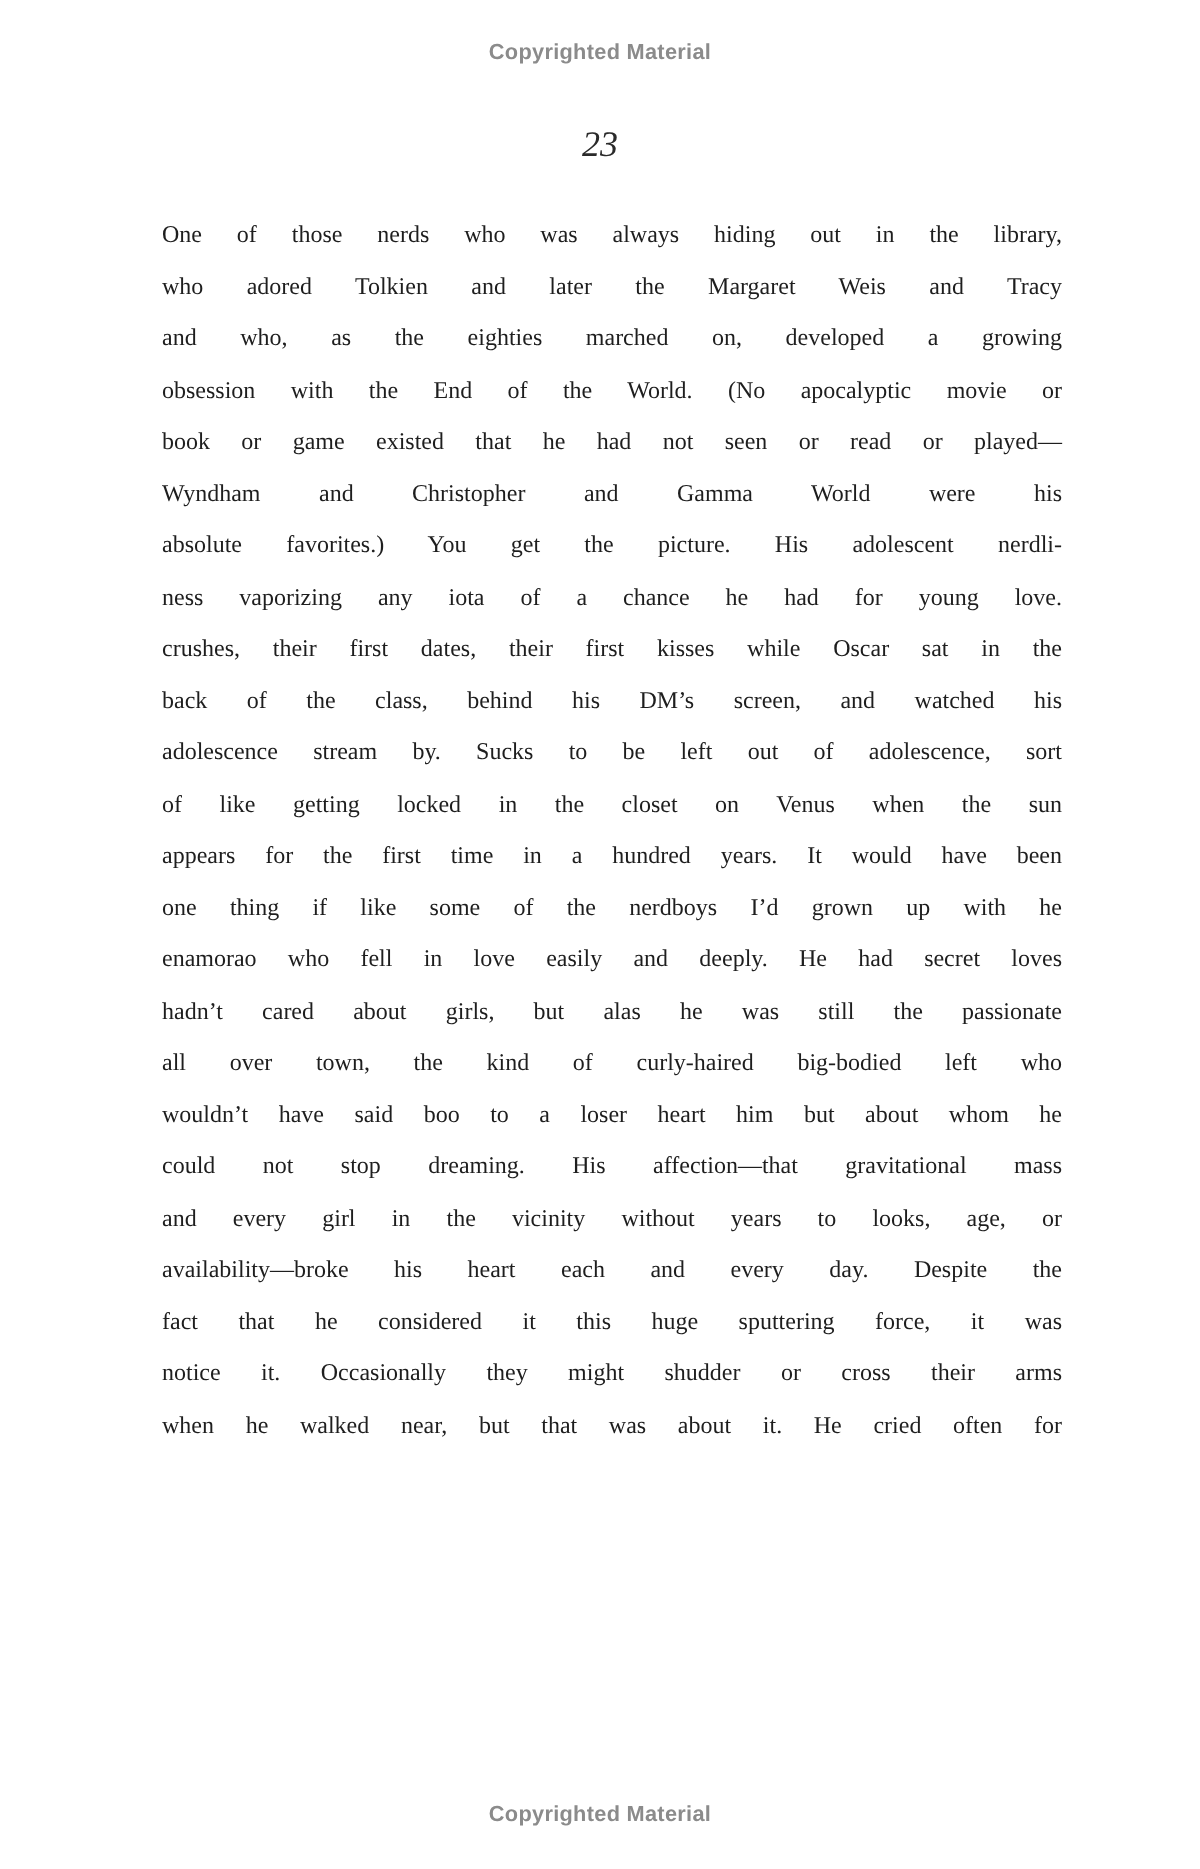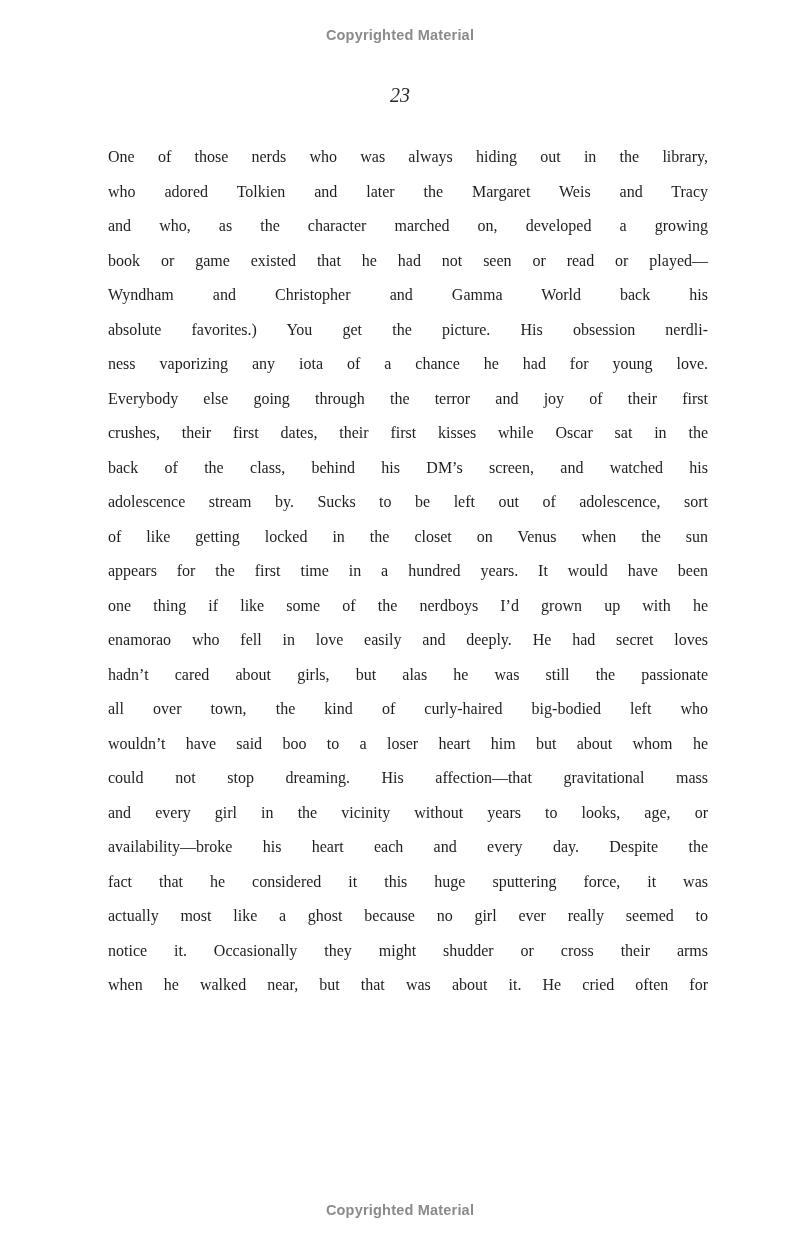--- a/index.html
+++ b/index.html
@@ -28,21 +28,21 @@
   }
   .copyright-notice.top { top: 27px; }
   .copyright-notice.bottom { top: 1202px; }
   .page-number {
     position: absolute;
     top: 84px;
     left: 0;
     width: 800px;
     text-align: center;
     font-style: italic;
-    font-size: 20px;
+    font-size: 24px;
     color: #2a2a2a;
   }
   .body-text {
     position: absolute;
     top: 140px;
     left: 108px;
     width: 600px;
     color: #1e1e1e;
     font-size: 16px;
     line-height: 34.5px;
@@ -59,40 +59,39 @@
 
 <div class="page">
 
   <div class="copyright-notice top">Copyrighted Material</div>
 
   <div class="page-number">23</div>
 
   <div class="body-text">
       <div class="body-line">One of those nerds who was always hiding out in the library,</div>
       <div class="body-line">who adored Tolkien and later the Margaret Weis and Tracy</div>
-      <div class="body-line">and who, as the character marched on, developed a growing</div>
+      <div class="body-line">and who, as the eighties marched on, developed a growing</div>
+      <div class="body-line">obsession with the End of the World. (No apocalyptic movie or</div>
       <div class="body-line">book or game existed that he had not seen or read or played—</div>
-      <div class="body-line">Wyndham and Christopher and Gamma World back his</div>
-      <div class="body-line">absolute favorites.) You get the picture. His obsession nerdli-</div>
+      <div class="body-line">Wyndham and Christopher and Gamma World were his</div>
+      <div class="body-line">absolute favorites.) You get the picture. His adolescent nerdli-</div>
       <div class="body-line">ness vaporizing any iota of a chance he had for young love.</div>
-      <div class="body-line">Everybody else going through the terror and joy of their first</div>
       <div class="body-line">crushes, their first dates, their first kisses while Oscar sat in the</div>
       <div class="body-line">back of the class, behind his DM’s screen, and watched his</div>
       <div class="body-line">adolescence stream by. Sucks to be left out of adolescence, sort</div>
       <div class="body-line">of like getting locked in the closet on Venus when the sun</div>
       <div class="body-line">appears for the first time in a hundred years. It would have been</div>
       <div class="body-line">one thing if like some of the nerdboys I’d grown up with he</div>
       <div class="body-line">enamorao who fell in love easily and deeply. He had secret loves</div>
       <div class="body-line">hadn’t cared about girls, but alas he was still the passionate</div>
       <div class="body-line">all over town, the kind of curly-haired big-bodied left who</div>
       <div class="body-line">wouldn’t have said boo to a loser heart him but about whom he</div>
       <div class="body-line">could not stop dreaming. His affection—that gravitational mass</div>
       <div class="body-line">and every girl in the vicinity without years to looks, age, or</div>
       <div class="body-line">availability—broke his heart each and every day. Despite the</div>
       <div class="body-line">fact that he considered it this huge sputtering force, it was</div>
-      <div class="body-line">actually most like a ghost because no girl ever really seemed to</div>
       <div class="body-line">notice it. Occasionally they might shudder or cross their arms</div>
       <div class="body-line">when he walked near, but that was about it. He cried often for</div>
     </div>
 
   <div class="copyright-notice bottom">Copyrighted Material</div>
 
 </div>
 
 </body></html>

